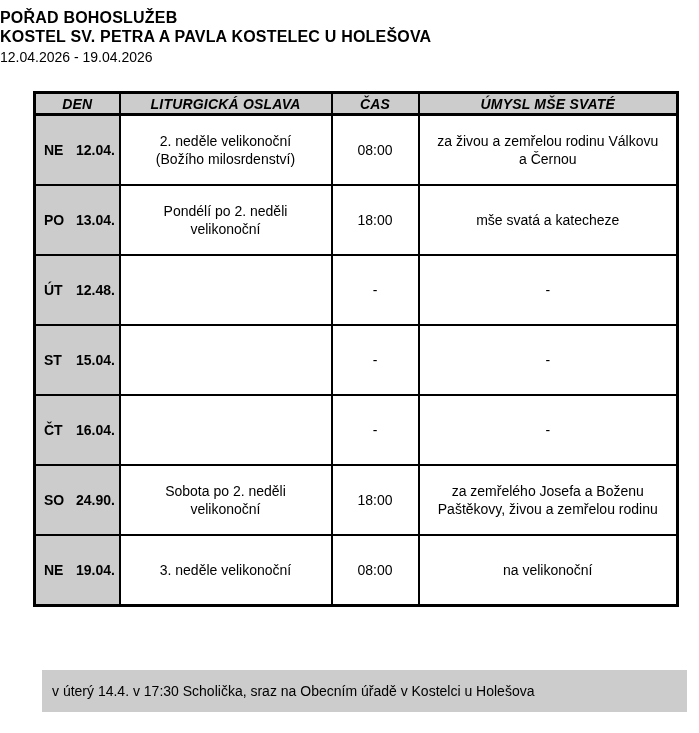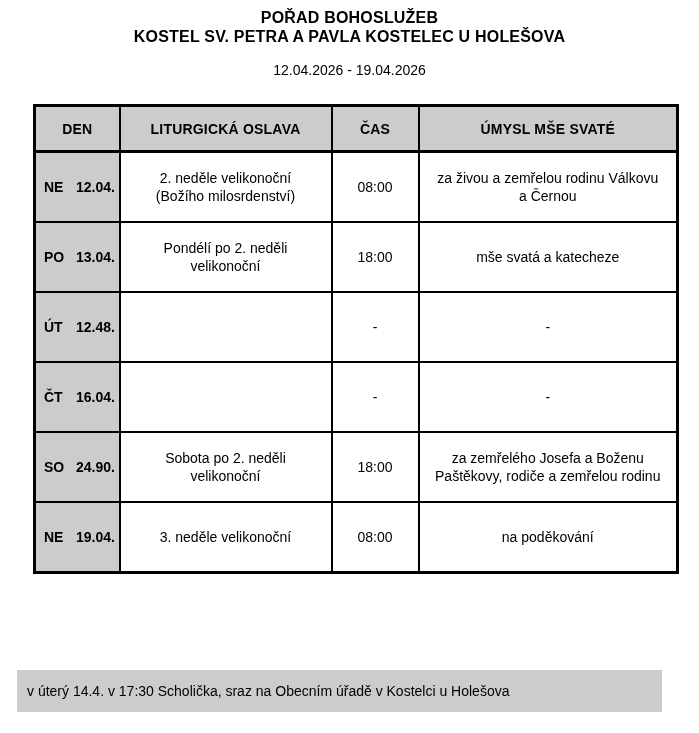--- a/index.html
+++ b/index.html
@@ -11,54 +11,54 @@
   }
   .page {
     position: relative;
     width: 699px;
     height: 733px;
     background: #ffffff;
     overflow: hidden;
   }
   .doc-header {
     padding-top: 8px;
-    text-align: center;
   }
   .title-line {
     font-size: 16px;
     font-weight: bold;
     line-height: 19px;
     letter-spacing: 0.2px;
   }
   .date-range {
     font-size: 14px;
     line-height: 20px;
-    margin-top: 14px;
+    margin-top: 1px;
   }
   table.schedule {
     border-collapse: collapse;
     table-layout: fixed;
     width: 643px;
     margin: 24px 0 0 33px;
     border: 3px solid #000000;
   }
   col.c-den   { width: 85px; }
   col.c-osl   { width: 212px; }
   col.c-cas   { width: 87px; }
   col.c-umysl { width: 259px; }
   th {
     background: #cccccc;
     border: 2px solid #000000;
     border-bottom: 3px solid #000000;
     font-size: 14px;
     font-weight: bold;
     height: 19px;
     text-align: center;
-    padding: 12px 2px;
+    padding: 0 2px;
     letter-spacing: 0.2px;
+    font-style: italic;
   }
   td {
     border: 2px solid #000000;
     font-size: 14px;
     height: 64px;
     text-align: center;
     vertical-align: middle;
     padding: 2px 4px;
     line-height: 18px;
   }
@@ -72,21 +72,21 @@
   td.day-cell .day-abbr {
     display: inline-block;
     min-width: 24px;
     margin-right: 8px;
   }
   td.celebration-cell, td.intention-cell {
     white-space: pre-line;
   }
   .footer-note {
     position: absolute;
-    left: 17px;
+    left: 42px;
     top: 670px;
     width: 645px;
     height: 42px;
     background: #cccccc;
     box-sizing: border-box;
     display: flex;
     align-items: center;
     padding-left: 10px;
     font-size: 14px;
   }
@@ -133,37 +133,43 @@
         <td class="time-cell">18:00</td>
         <td class="intention-cell">mše svatá a katecheze</td>
       </tr>
       <tr>
         <td class="day-cell"><span class="day-abbr">ÚT</span><span class="day-date">12.48.</span></td>
         <td class="celebration-cell"></td>
         <td class="time-cell">-</td>
         <td class="intention-cell">-</td>
       </tr>
       <tr>
+        <td class="day-cell"><span class="day-abbr">ST</span><span class="day-date">15.04.</span></td>
+        <td class="celebration-cell"></td>
+        <td class="time-cell">-</td>
+        <td class="intention-cell">-</td>
+      </tr>
+      <tr>
         <td class="day-cell"><span class="day-abbr">ČT</span><span class="day-date">16.04.</span></td>
         <td class="celebration-cell"></td>
         <td class="time-cell">-</td>
         <td class="intention-cell">-</td>
       </tr>
       <tr>
         <td class="day-cell"><span class="day-abbr">SO</span><span class="day-date">24.90.</span></td>
         <td class="celebration-cell">Sobota po 2. neděli
 velikonoční</td>
         <td class="time-cell">18:00</td>
         <td class="intention-cell">za zemřelého Josefa a Boženu
-Paštěkovy, rodiče a zemřelou rodinu</td>
+Paštěkovy, živou a zemřelou rodinu</td>
       </tr>
       <tr>
         <td class="day-cell"><span class="day-abbr">NE</span><span class="day-date">19.04.</span></td>
         <td class="celebration-cell">3. neděle velikonoční</td>
         <td class="time-cell">08:00</td>
-        <td class="intention-cell">na poděkování</td>
+        <td class="intention-cell">na velikonoční</td>
       </tr>
     </tbody>
   </table>
 
   <div class="footer-note">v úterý 14.4. v 17:30 Scholička, sraz na Obecním úřadě v Kostelci u Holešova</div>
 
 </div>
 
 </body></html>

